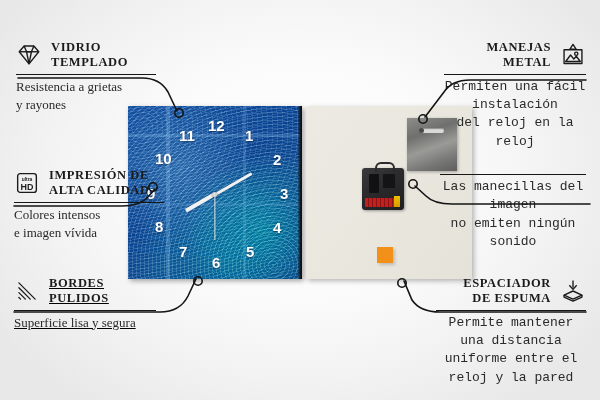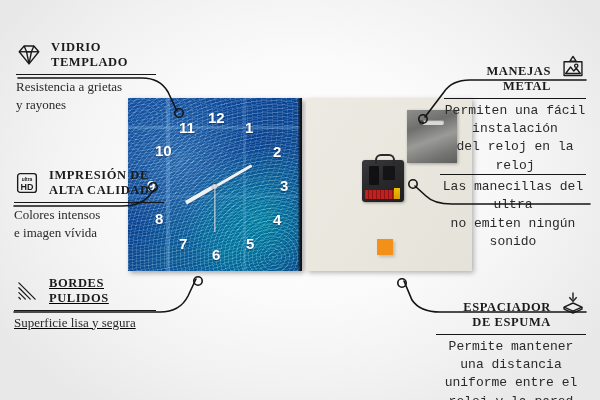--- a/index.html
+++ b/index.html
@@ -12,21 +12,21 @@
     position: relative;
     width: 600px; height: 400px;
     background:
       radial-gradient(ellipse 60% 70% at 50% 45%, #ffffff 0%, #fbfbfb 42%, #f2f2f2 72%, #e8e8e9 100%);
     overflow: hidden;
   }
 
   
   .product {
     position: absolute;
-    left: 128px; top: 98px;
+    left: 128px; top: 106px;
     width: 344px; height: 173px;
   }
   .clock-face {
     position: absolute;
     left: 0; top: 0;
     width: 174px; height: 173px;
     overflow: hidden;
     background:
       radial-gradient(circle at 78% 72%, rgba(0,220,200,.55) 0%, rgba(0,150,190,0) 42%),
       radial-gradient(circle at 30% 38%, rgba(110,190,235,.50) 0%, rgba(30,90,180,0) 46%),
@@ -193,21 +193,21 @@
   .title {
     font-family: "Liberation Serif", serif;
     font-weight: bold;
     font-size: 12.5px;
     letter-spacing: .6px;
     color: #1b1b1b;
     line-height: 1.18;
     text-transform: uppercase;
   }
   .callout.left .title { text-align: left; }
-  .callout.right .title { text-align: right; margin-top: 24px; }
+  .callout.right .title { text-align: right; }
   .rule {
     height: 0;
     border-top: 1.4px solid #161616;
     margin-top: 4px;
   }
   .desc {
     font-family: "Liberation Serif", serif;
     font-size: 13px;
     color: #2a2a2a;
     line-height: 1.42;
@@ -389,21 +389,21 @@
     <div class="rule"></div>
     <div class="desc">
       <div>Permiten una fácil instalación</div>
       <div>del reloj en la reloj</div>
     </div>
   </div>
 
   <div class="callout right" style="left:440px; top:170px; width:146px;">
     <div class="rule"></div>
     <div class="desc">
-      <div>Las manecillas del ultra</div>
+      <div>Las manecillas del imagen</div>
       <div>no emiten ningún sonido</div>
     </div>
   </div>
 
   <div class="callout right" style="left:436px; top:276px; width:150px;">
     <div class="head">
       <div class="title">
         <div>ESPACIADOR</div>
         <div>DE ESPUMA</div>
       </div>

